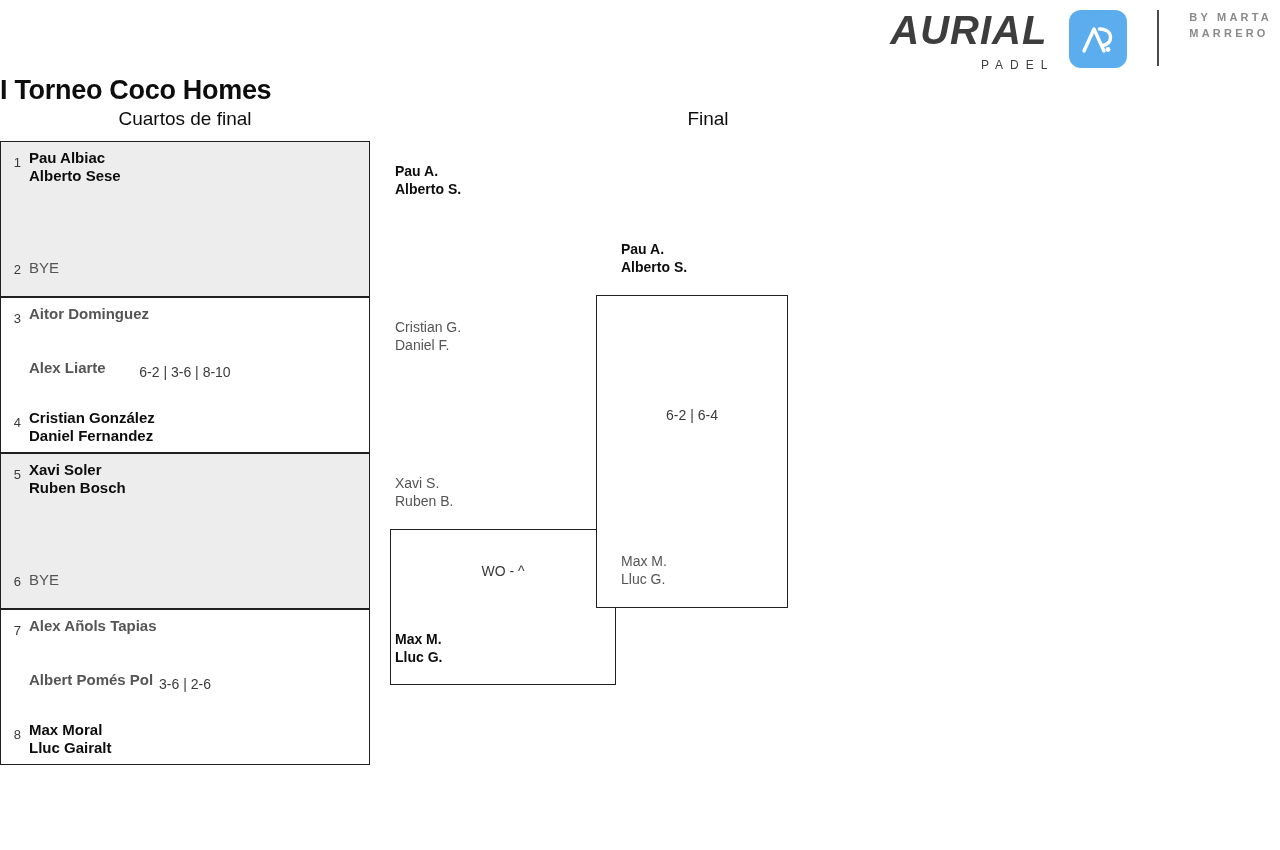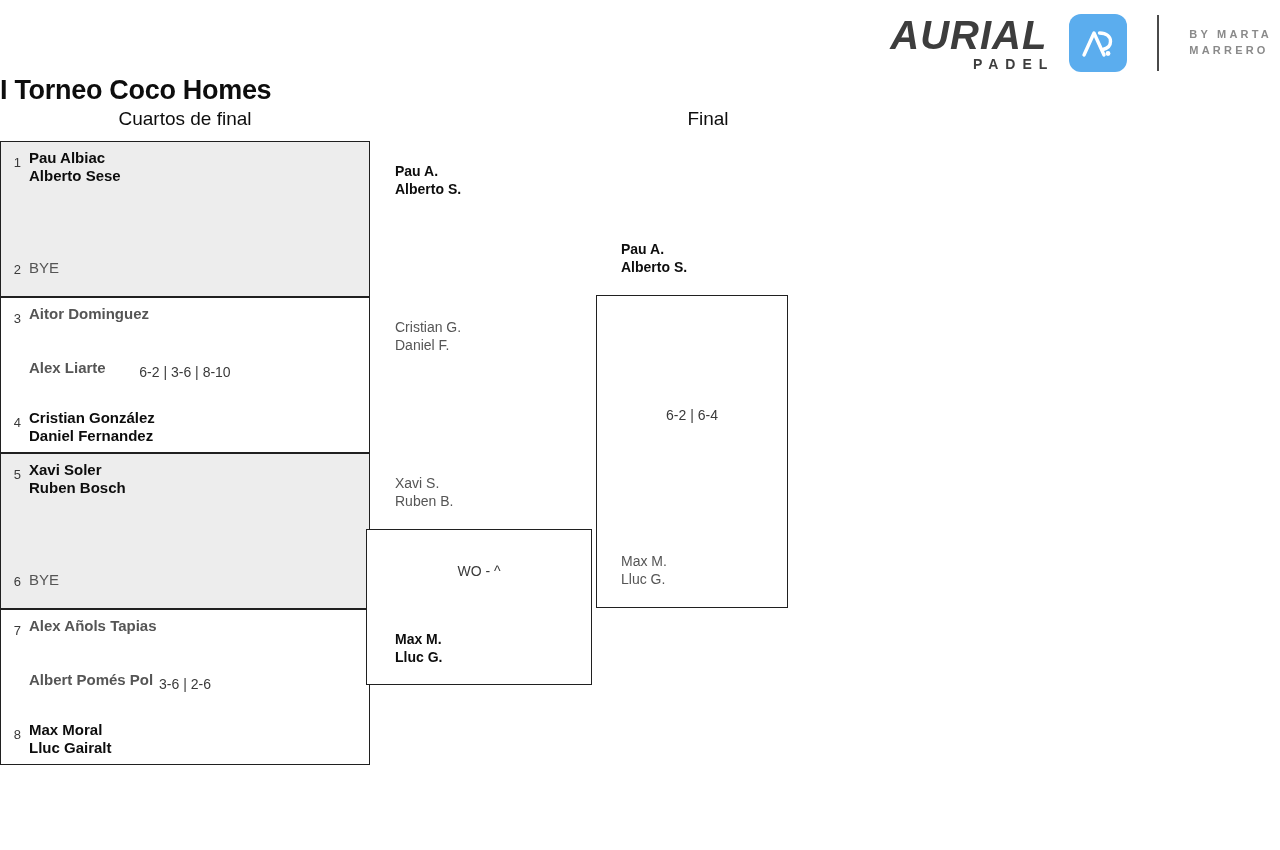--- a/index.html
+++ b/index.html
@@ -32,43 +32,43 @@
     white-space: pre;
   }
   .title-line { display: block; }
 
   
   .logo {
     position: absolute;
     right: 8px; top: 10px;
     height: 66px;
     display: flex;
-    align-items: center;
+    align-items: flex-start;
     gap: 16px;
   }
   .logo-wordmark {
     display: flex;
     flex-direction: column;
     align-items: flex-end;
     justify-content: center;
     line-height: 1;
   }
   .logo-aurial {
     font-size: 40px;
     font-weight: 700;
     font-style: italic;
     letter-spacing: 1px;
     color: #3d3d3d;
   }
   .logo-padel {
-    font-size: 14px;
-    font-weight: 700;
+    font-size: 12px;
+    font-weight: 400;
     letter-spacing: 7px;
     color: #3d3d3d;
-    margin-top: 2px;
+    margin-top: 9px;
     margin-right: -7px;
   }
   .logo-mark {
     width: 58px; height: 58px;
     border-radius: 12px;
     margin-left: 6px;
     display: flex;
     align-items: center;
     justify-content: center;
   }
@@ -269,21 +269,21 @@
         <span>Alberto S.</span>
       </div>
       <div class="namebox loser" style="left: 371px; top: 318px;">
         <span>Cristian G.</span>
         <span>Daniel F.</span>
       </div>
       <div class="namebox loser" style="left: 371px; top: 474px;">
         <span>Xavi S.</span>
         <span>Ruben B.</span>
       </div>
-      <div class="match plain" style="left: 366px; top: 529px; width: 226px; height: 156px;">
+      <div class="match plain" style="left: 390px; top: 529px; width: 226px; height: 156px;">
         <div class="score" style="top: 33px;">WO - ^</div>
       </div>
       <div class="namebox winner" style="left: 371px; top: 630px;">
         <span>Max M.</span>
         <span>Lluc G.</span>
       </div>
       <div class="namebox winner" style="left: 597px; top: 240px;">
         <span>Pau A.</span>
         <span>Alberto S.</span>
       </div>

